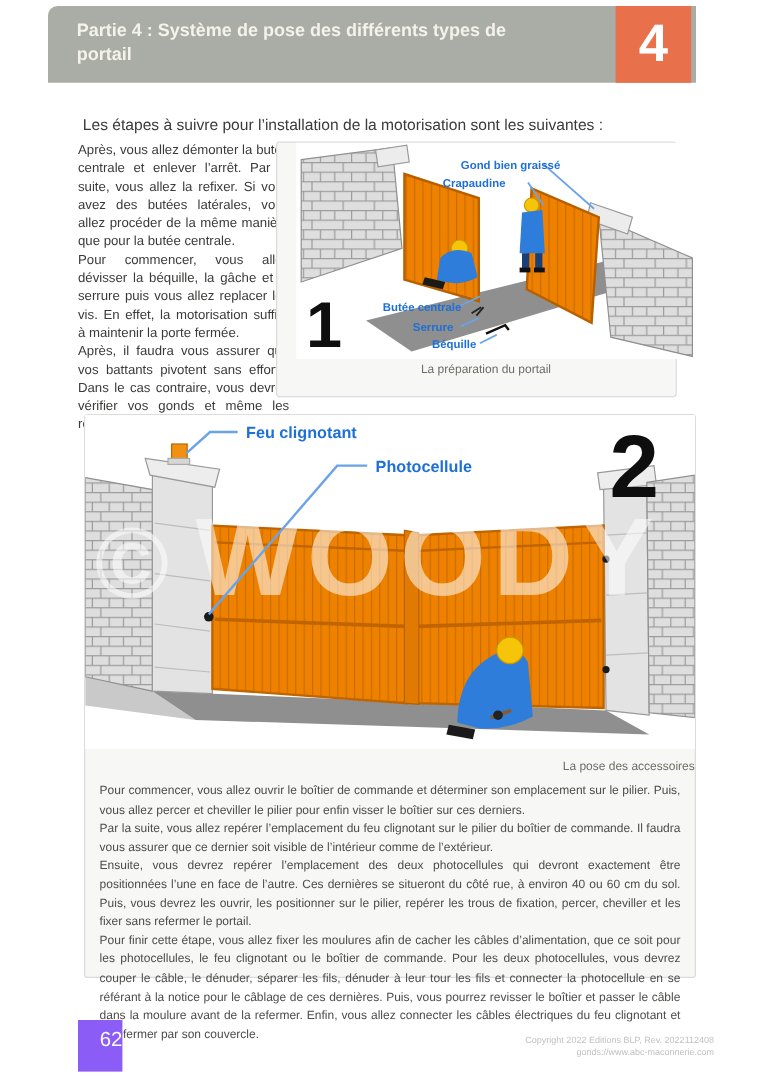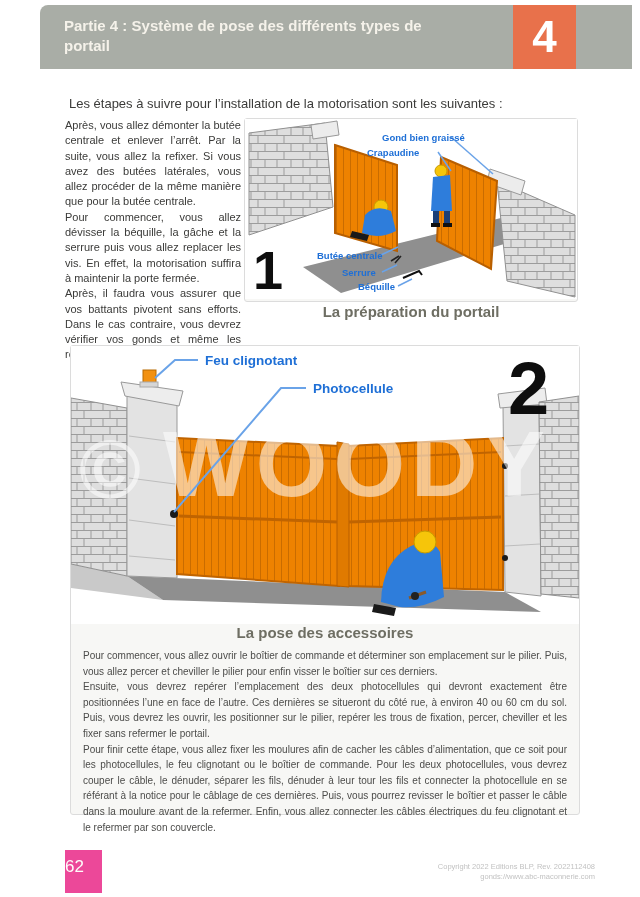--- a/index.html
+++ b/index.html
@@ -1,53 +1,53 @@
 <!DOCTYPE html>
 <html><head>
 <meta charset="utf-8">
 <style>
   * { margin:0; padding:0; box-sizing:border-box; }
   html,body { background:#ffffff; }
   body { font-family:"Liberation Sans", sans-serif; }
   .page { position:relative; width:640px; height:897px; background:#ffffff; overflow:hidden; border-radius:10px; }
 
   
-  .header-band { position:absolute; left:40px; top:5px; width:592px; height:64px;
+  .header-band { position:absolute; left:40px; top:5px; width:540px; height:64px;
                  background:#a9ada6; border-top-left-radius:8px; }
   .header-title { position:absolute; left:24px; top:11px; width:400px;
                   color:#f5f2ea; font-size:15px; font-weight:bold; line-height:20px; }
   .part-badge { position:absolute; left:473px; top:0; width:63px; height:64px;
                 background:#e8714b; display:flex; align-items:center; justify-content:center; }
   .part-badge span { color:#ffffff; font-size:44px; font-weight:bold; line-height:1; }
 
   
   .intro { position:absolute; left:69px; top:96px; width:510px;
            font-size:13px; color:#3b3b39; }
 
   
   .left-col { position:absolute; left:65px; top:118px; width:176px;
               font-size:11px; line-height:15.3px; color:#3a3a38; text-align:justify; }
   .left-col p { margin:0; }
 
   .figure-box { position:absolute; background:#f7f7f5; border:1px solid #dcdcdc; border-radius:3px; }
-  #fig1 { left:244px; top:118px; width:334px; height:184px; }
+  #fig1 { left:230px; top:118px; width:334px; height:213px;padding-left:16px; }
   #fig2 { left:70px;  top:345px; width:510px; height:470px; }
-  .fig-caption { text-align:center; font-size:15px; font-weight:bold; color:#6e6e63; }
+  .fig-caption { text-align:center; font-size:10px; font-weight:normal; color:#6e6e63; }
   #fig1 .fig-caption { margin-top:4px; }
-  #fig2 .fig-caption { margin-top:0; }
+  #fig2 .fig-caption { margin-top:10px;text-align:right; }
   .fig-svg { display:block; background:#ffffff; }
 
   
   .body-text { padding:7px 12px 10px 12px; font-size:10px; line-height:15.6px;
                color:#4c4c4a; text-align:justify; }
   .body-text p { margin:0; }
 
   
   .page-num-box { position:absolute; left:65px; top:850px; width:37px; height:43px;
-                  background:#ec4899; display:flex; align-items:flex-start; justify-content:flex-start; }
+                  background:#8b5cf6; display:flex; align-items:flex-start; justify-content:flex-end; }
   .page-num-box span { color:#fdfdfb; font-size:17px; margin-top:7px; }
   .copyright { position:absolute; right:45px; top:862px; text-align:right;
                font-size:7.5px; line-height:10px; color:#c2c2c2; }
 
   svg text.lbl { fill:#1e6fd6; font-weight:bold; font-family:"Liberation Sans",sans-serif; }
   svg text.bignum { fill:#0e0e0e; font-weight:bold; font-family:"Liberation Sans",sans-serif; }
   svg text.wm { fill:rgba(255,255,255,0.55); font-weight:bold; font-family:"Liberation Sans",sans-serif; }
 </style>
 </head>
 <body>
@@ -188,20 +188,21 @@
       <polyline points="103,166 210,42 235,42" stroke="#6aa3e8" stroke-width="2" fill="none"></polyline>
 
       <text class="lbl" x="134" y="19" font-size="13.5">Feu clignotant</text>
       <text class="lbl" x="242" y="47" font-size="13.5">Photocellule</text>
 
       <text class="bignum" x="437" y="68" font-size="74">2</text>
     </svg>
     <div class="fig-caption">La pose des accessoires</div>
     <div class="body-text">
       <p>Pour commencer, vous allez ouvrir le boîtier de commande et déterminer son emplacement sur le pilier. Puis, vous allez percer et cheviller le pilier pour enfin visser le boîtier sur ces derniers.</p>
+      <p>Par la suite, vous allez repérer l’emplacement du feu clignotant sur le pilier du boîtier de commande. Il faudra vous assurer que ce dernier soit visible de l’intérieur comme de l’extérieur.</p>
       <p>Ensuite, vous devrez repérer l’emplacement des deux photocellules qui devront exactement être positionnées l’une en face de l’autre. Ces dernières se situeront du côté rue, à environ 40 ou 60 cm du sol. Puis, vous devrez les ouvrir, les positionner sur le pilier, repérer les trous de fixation, percer, cheviller et les fixer sans refermer le portail.</p>
       <p>Pour finir cette étape, vous allez fixer les moulures afin de cacher les câbles d’alimentation, que ce soit pour les photocellules, le feu clignotant ou le boîtier de commande. Pour les deux photocellules, vous devrez couper le câble, le dénuder, séparer les fils, dénuder à leur tour les fils et connecter la photocellule en se référant à la notice pour le câblage de ces dernières. Puis, vous pourrez revisser le boîtier et passer le câble dans la moulure avant de la refermer. Enfin, vous allez connecter les câbles électriques du feu clignotant et le refermer par son couvercle.</p>
     </div>
   </div>
 
   <div class="page-num-box">
     <span>62</span>
   </div>
   <div class="copyright">
     <div>Copyright 2022 Editions BLP, Rev. 2022112408</div>

